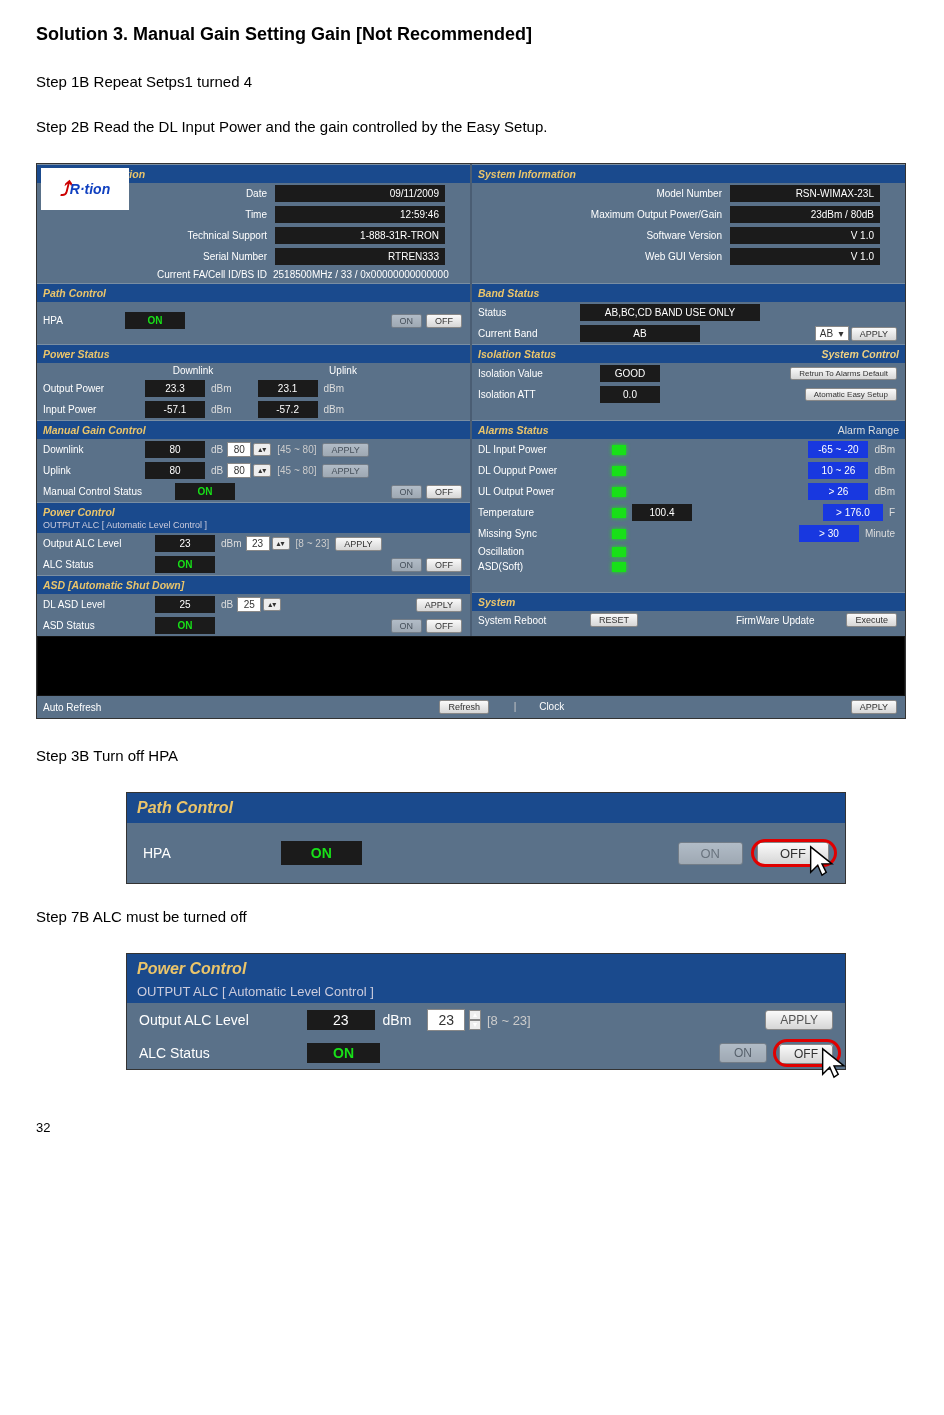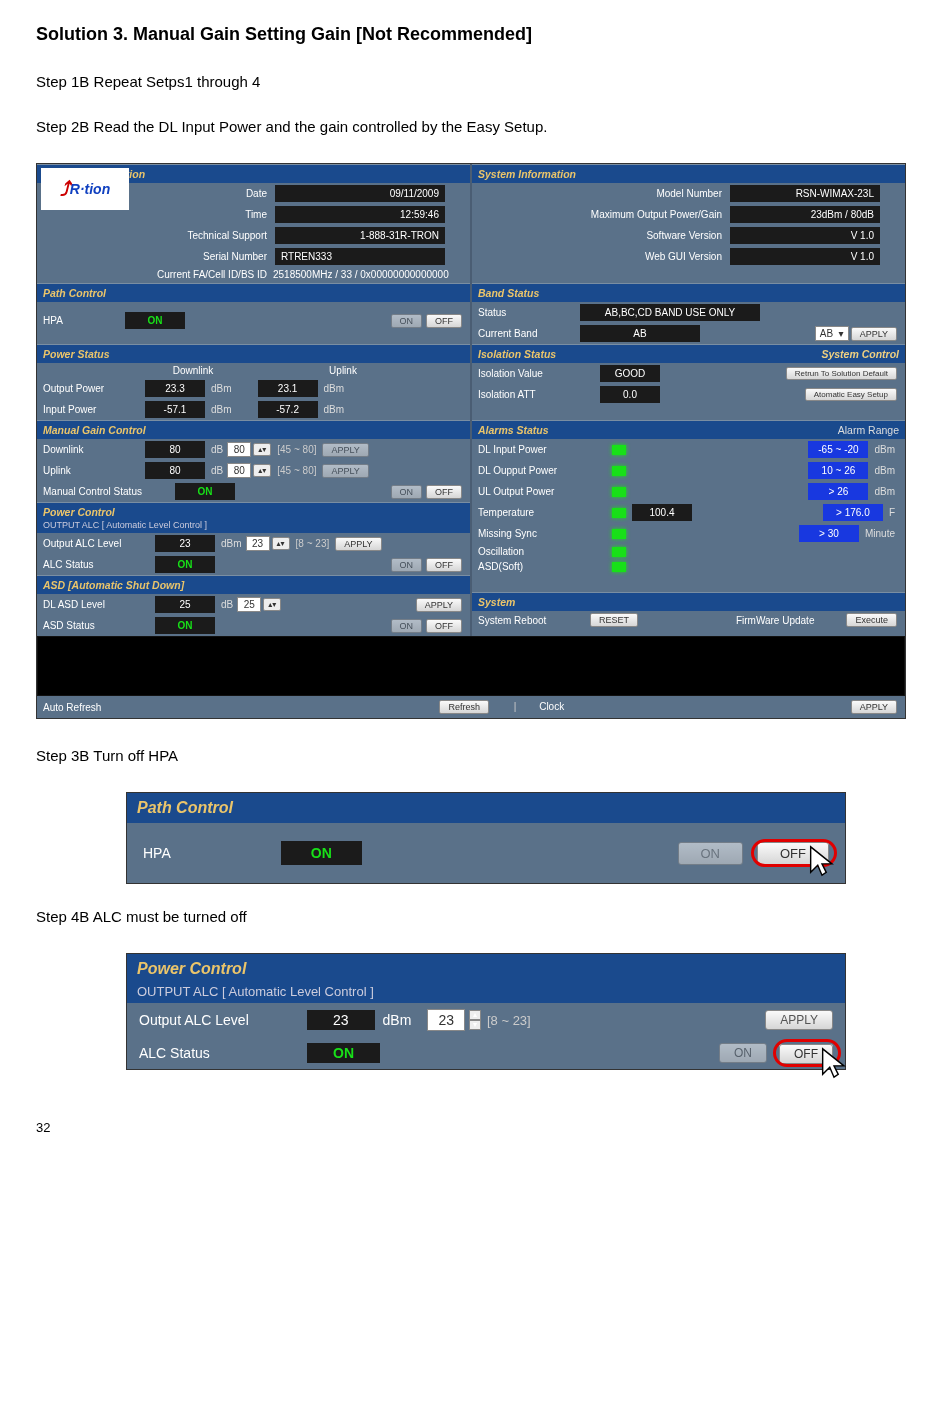--- a/index.html
+++ b/index.html
@@ -134,21 +134,21 @@
   .panel4b .range { font-size:13px; color:#ccc;}
 
   .pagenum { font-size:13px; margin-top:50px;}
 </style>
 </head>
 <body>
 
 <h2>Solution 3. Manual Gain Setting Gain [Not Recommended]</h2>
 
 <p class="step">
-  <span class="b">Step 1B </span><span>Repeat </span><span class="b">Setps1</span><span> through </span><span class="b">4</span>
+  <span class="b">Step 1B </span><span>Repeat </span><span class="b">Setps1</span><span> turned </span><span class="b">4</span>
 </p>
 
 <p class="step">
   <span class="b">Step 2B </span><span>Read the DL Input Power and the gain controlled by the Easy Setup.</span>
 </p>
 
 <div class="screenshot">
   <div class="row-split">
     <div class="col netinfo-block">
       <div class="logo">
@@ -164,21 +164,21 @@
         <div class="kv">
             <div class="k" style="width:230px">Time</div>
             <div class="val-box" style="min-width:170px;text-align:right">12:59:46</div>
           </div>
         <div class="kv">
             <div class="k" style="width:230px">Technical Support</div>
             <div class="val-box" style="min-width:170px;text-align:right">1-888-31R-TRON</div>
           </div>
         <div class="kv">
             <div class="k" style="width:230px">Serial Number</div>
-            <div class="val-box" style="min-width:170px;text-align:left">RTREN333</div>
+            <div class="val-box" style="min-width:170px;text-align:right">RTREN333</div>
           </div>
         <div class="kv">
             <div class="k" style="width:230px">Current FA/Cell ID/BS ID</div>
             <div style="color:#fff">2518500MHz / 33 / 0x00000000000000</div>
           </div>
       </div>
     </div>
     <div class="col">
       <div class="sect-h">System Information</div>
       <div class="sysinfo">
@@ -258,21 +258,21 @@
     </div>
     <div class="col">
       <div class="sect-h">
         <span>Isolation Status</span>
         <span class="right-label">System Control</span>
       </div>
       <div class="kv">
         <div style="width:120px">Isolation Value</div>
         <div class="val-box">GOOD</div>
         <div style="flex:1"></div>
-        <span class="btn" style="font-size:8px">Retrun To Solution Default</span>
+        <span class="btn" style="font-size:8px">Retrun To Alarms Default</span>
       </div>
       <div class="kv">
         <div style="width:120px">Isolation ATT</div>
         <div class="val-box">0.0</div>
         <div style="flex:1"></div>
         <span class="btn" style="font-size:8px">Atomatic Easy Setup</span>
       </div>
     </div>
   </div>
 
@@ -435,21 +435,21 @@
       <span class="cursor">
         <svg viewBox="0 0 24 24">
             <path d="M4 2 L4 20 L9 15 L12 22 L15 20 L12 14 L19 14 Z" fill="#fff" stroke="#000" stroke-width="1"></path>
           </svg>
       </span>
     </span>
   </div>
 </div>
 
 <p class="step">
-  <span class="b">Step 4B </span><span class="b">ALC</span><span> must be turned off</span>
+  <span class="b">Step 7B </span><span class="b">ALC</span><span> must be turned off</span>
 </p>
 
 <div class="panel4b">
   <div class="title">Power Control</div>
   <div class="sub">OUTPUT ALC [ Automatic Level Control ]</div>
   <div class="r">
     <div style="width:160px">Output ALC Level</div>
     <div class="vbox">23</div>
     <div style="margin-right:14px">dBm</div>
     <div class="ibox">23</div>

